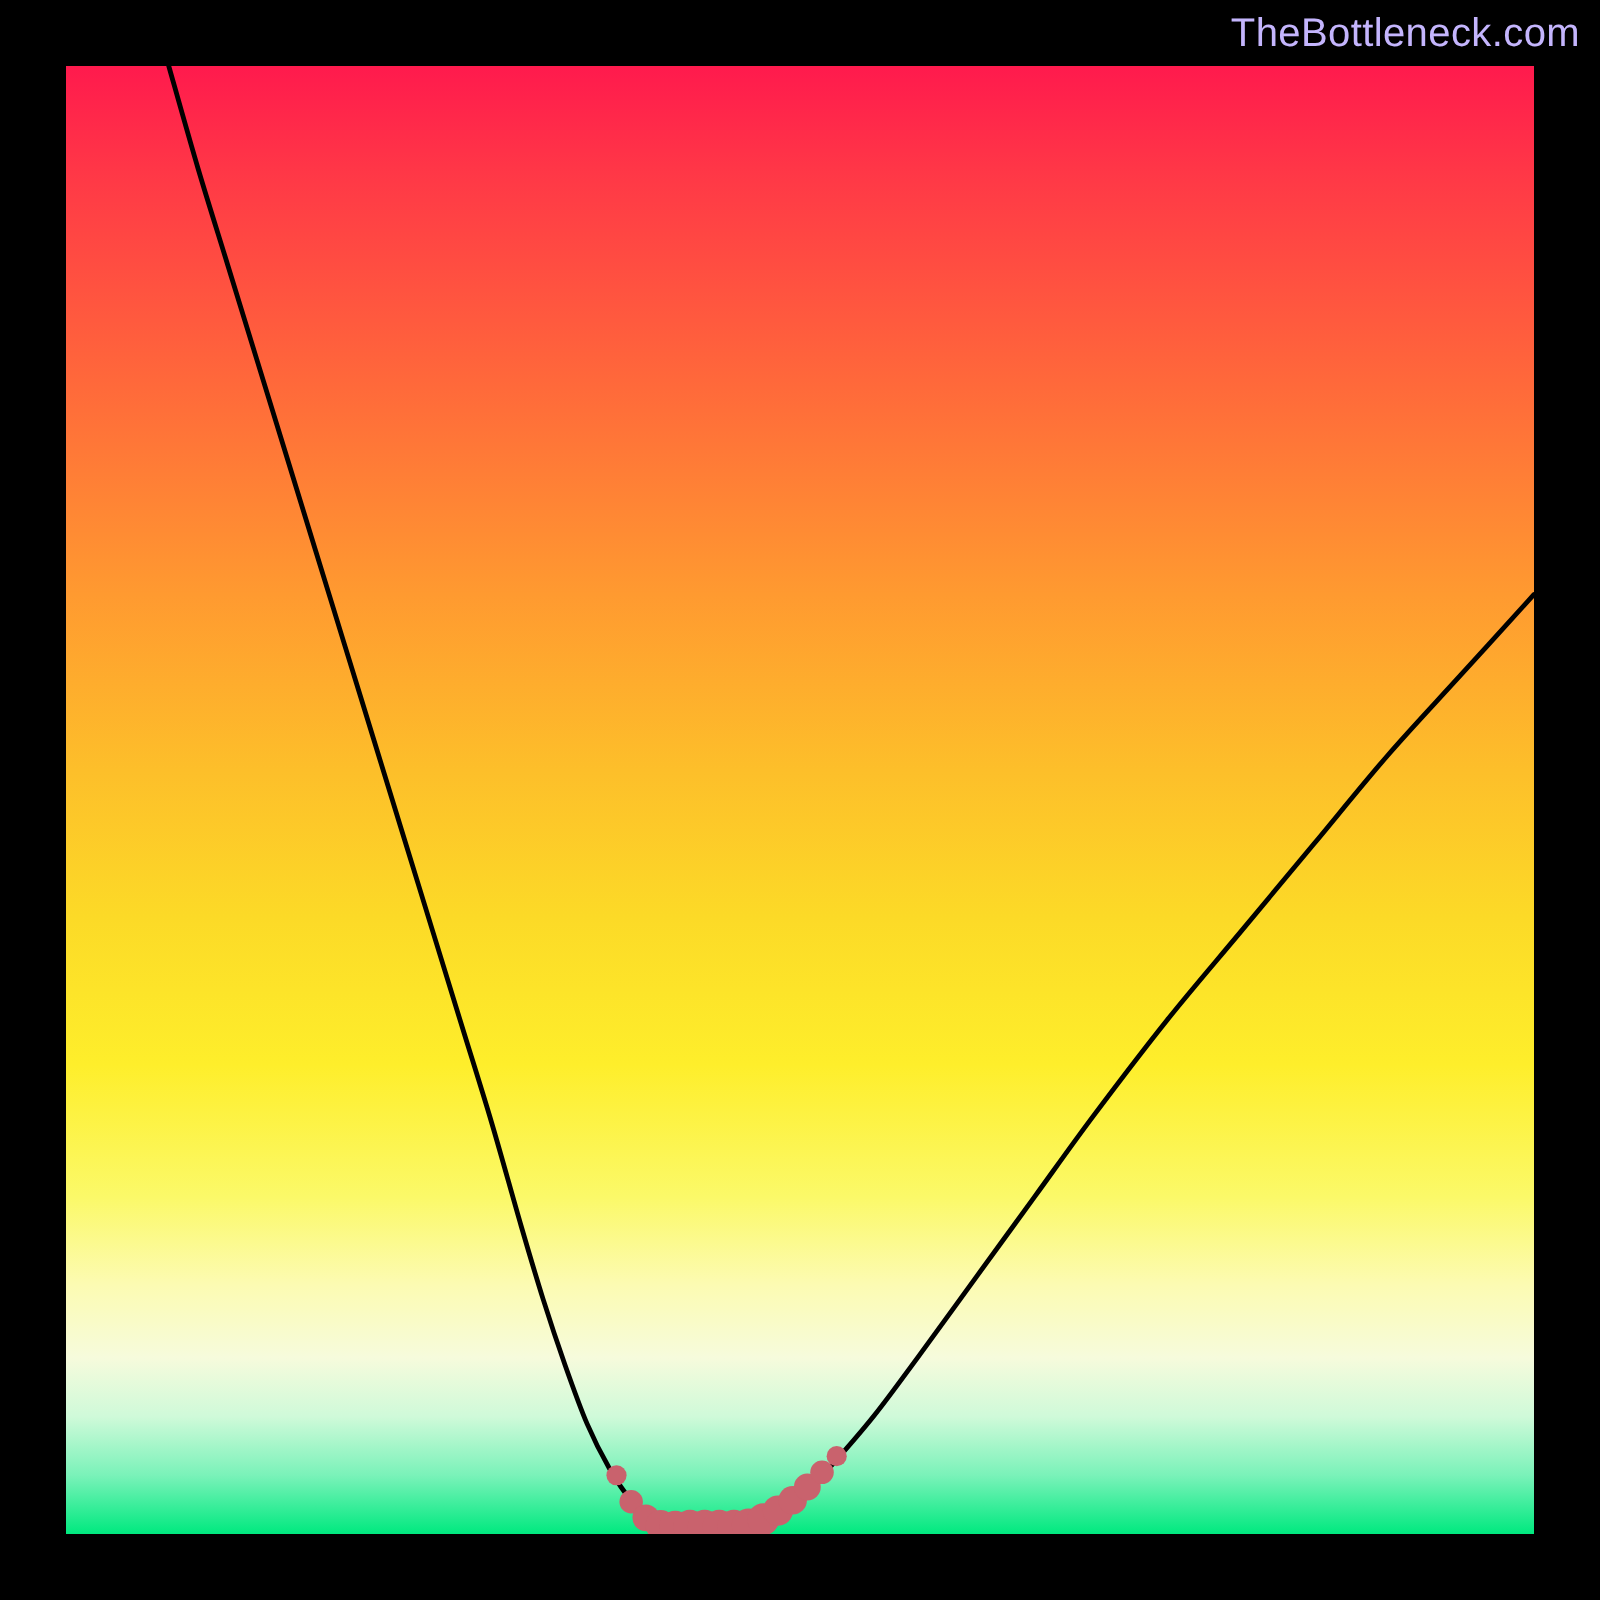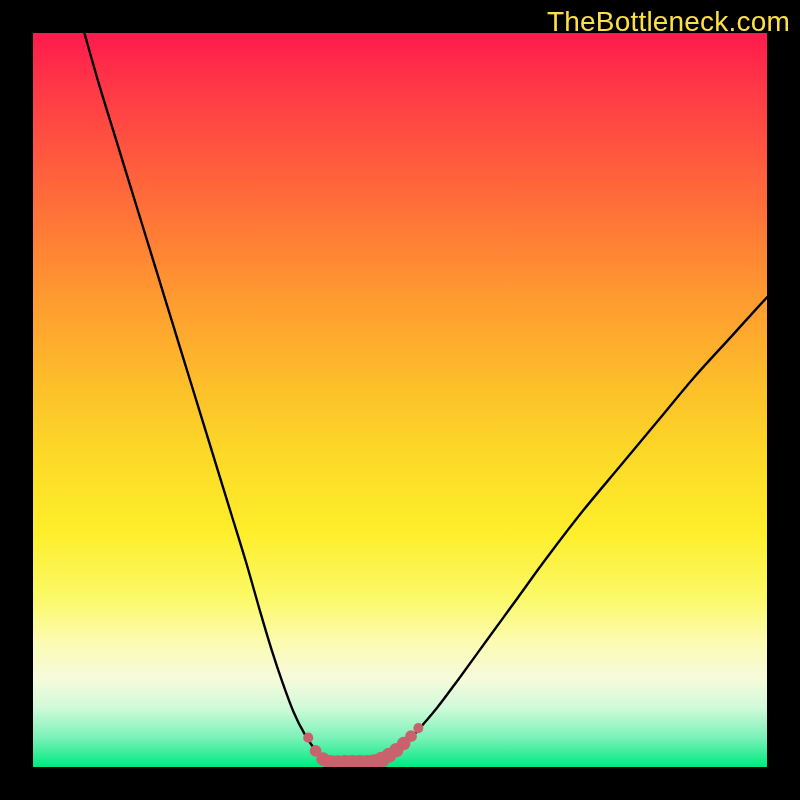--- a/index.html
+++ b/index.html
@@ -39,22 +39,22 @@
       #f6fbdc 88%,
       #cffad9 92%,
       #7af2b9 96%,
       #00e97f 100%
     );
   }
   .watermark {
     position: absolute;
     top: 6px;
     right: 10px;
-    color: #fde047;
-    font-size: 28px;
+    color: #c4b5fd;
+    font-size: 20px;
     font-weight: 400;
     letter-spacing: 0.2px;
     user-select: none;
   }
   svg.curve {
     position: absolute;
     top: 0;
     left: 0;
     width: 734px;
     height: 734px;

